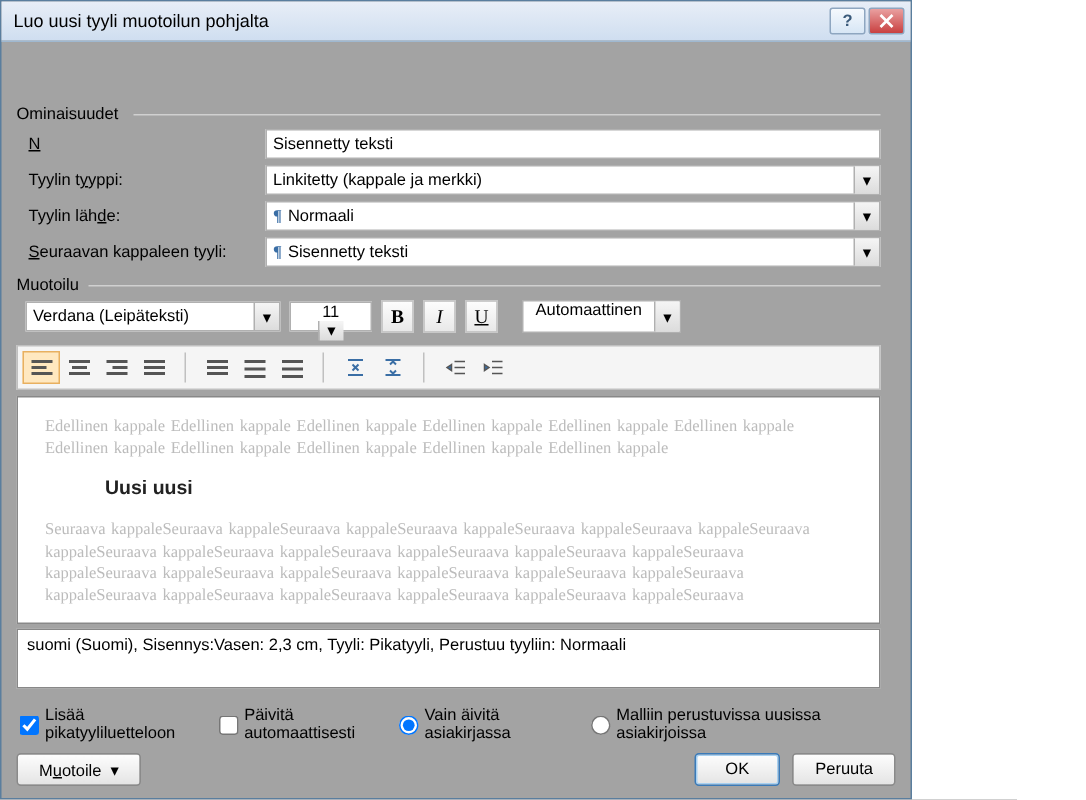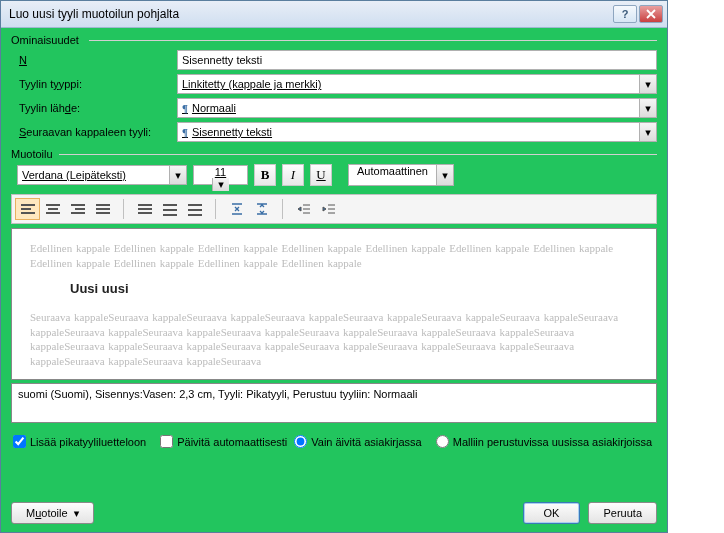--- a/index.html
+++ b/index.html
@@ -1,34 +1,34 @@
 <!DOCTYPE html>
 <html><head>
 <meta charset="utf-8">
 <style>
 * { box-sizing: border-box; margin: 0; padding: 0; }
 body { font-family: "Segoe UI", Tahoma, sans-serif; font-size: 11px; background: #fff; }
-.window { width: 668px; height: 533px; background: #22c55e; border: 1px solid #5a7e9e; position: relative; }
+.window { width: 608px; height: 533px; background: #a3a3a3; border: 1px solid #5a7e9e; position: relative; }
 .titlebar { height: 27px; background: linear-gradient(#e8eef7, #cfdef0); border-bottom: 1px solid #9fb8d0; display: flex; align-items: center; padding: 0 4px 0 8px; font-size: 12px; }
 .titlebar-text { flex: 1; }
 .titlebar-btns { display: flex; gap: 2px; }
 .tb-btn { width: 24px; height: 18px; border: 1px solid #8ea6c0; border-radius: 2px; display: flex; align-items: center; justify-content: center; font-size: 11px; cursor: pointer; }
 .tb-help { background: linear-gradient(#f5f9fd,#d7e6f5); color: #3a5a7a; font-weight: bold; }
 .tb-close { background: linear-gradient(#e9a0a0,#c94040); color: #fff; font-weight: bold; }
-.content { padding: 6px 10px 8px 10px; }
+.content { padding: 6px 20px 8px 10px; margin-top: 36px; }
 .group-label { font-size: 11px; margin-bottom: 4px; position: relative; }
 .group-label::after { content: ""; position: absolute; left: 78px; right: 0; top: 50%; border-top: 1px solid #d0d0d0; }
 .group-label.short::after { left: 48px; }
 .prop-row { display: flex; align-items: center; margin-bottom: 4px; }
 .prop-label { width: 166px; padding-left: 8px; }
 .prop-label .u { text-decoration: underline; }
 .prop-field { flex: 1; }
 input[type=text].txt { width: 100%; height: 20px; border: 1px solid #b0b0b0; padding: 1px 4px; font-family: inherit; font-size: 11px; }
 .combo { display: flex; width: 100%; height: 20px; border: 1px solid #b0b0b0; background: #fff; align-items: center; }
-.combo-text { flex: 1; padding: 0 4px; display: flex; align-items: center; gap: 4px; text-decoration: underline; }
+.combo-text { flex: 1; padding: 0 4px; display: flex; align-items: center; gap: 4px; }
 .combo-btn { width: 17px; height: 100%; background: linear-gradient(#f5f5f5,#dcdcdc); border-left: 1px solid #b0b0b0; display: flex; align-items: center; justify-content: center; cursor: pointer; }
 .para-glyph { color: #3a6ea5; font-weight: bold; font-family: Georgia, serif; }
 .fmtrow { display: flex; align-items: center; gap: 6px; margin-bottom: 8px; padding-left: 6px; }
 .font-combo { width: 170px; }
 .size-combo { width: 55px; flex-direction: column; }
 .fmt-btn { width: 22px; height: 22px; border: 1px solid #c8c8c8; background: linear-gradient(#fdfdfd,#e8e8e8); display: flex; align-items: center; justify-content: center; cursor: pointer; font-family: "Times New Roman", serif; font-size: 13px; }
 .fmt-btn.bold { font-weight: bold; }
 .fmt-btn.ital { font-style: italic; }
 .fmt-btn.ul { text-decoration: underline; }
 .color-combo { display: flex; border: 1px solid #b0b0b0; height: 22px; background: #fff; margin-left: 10px; }

